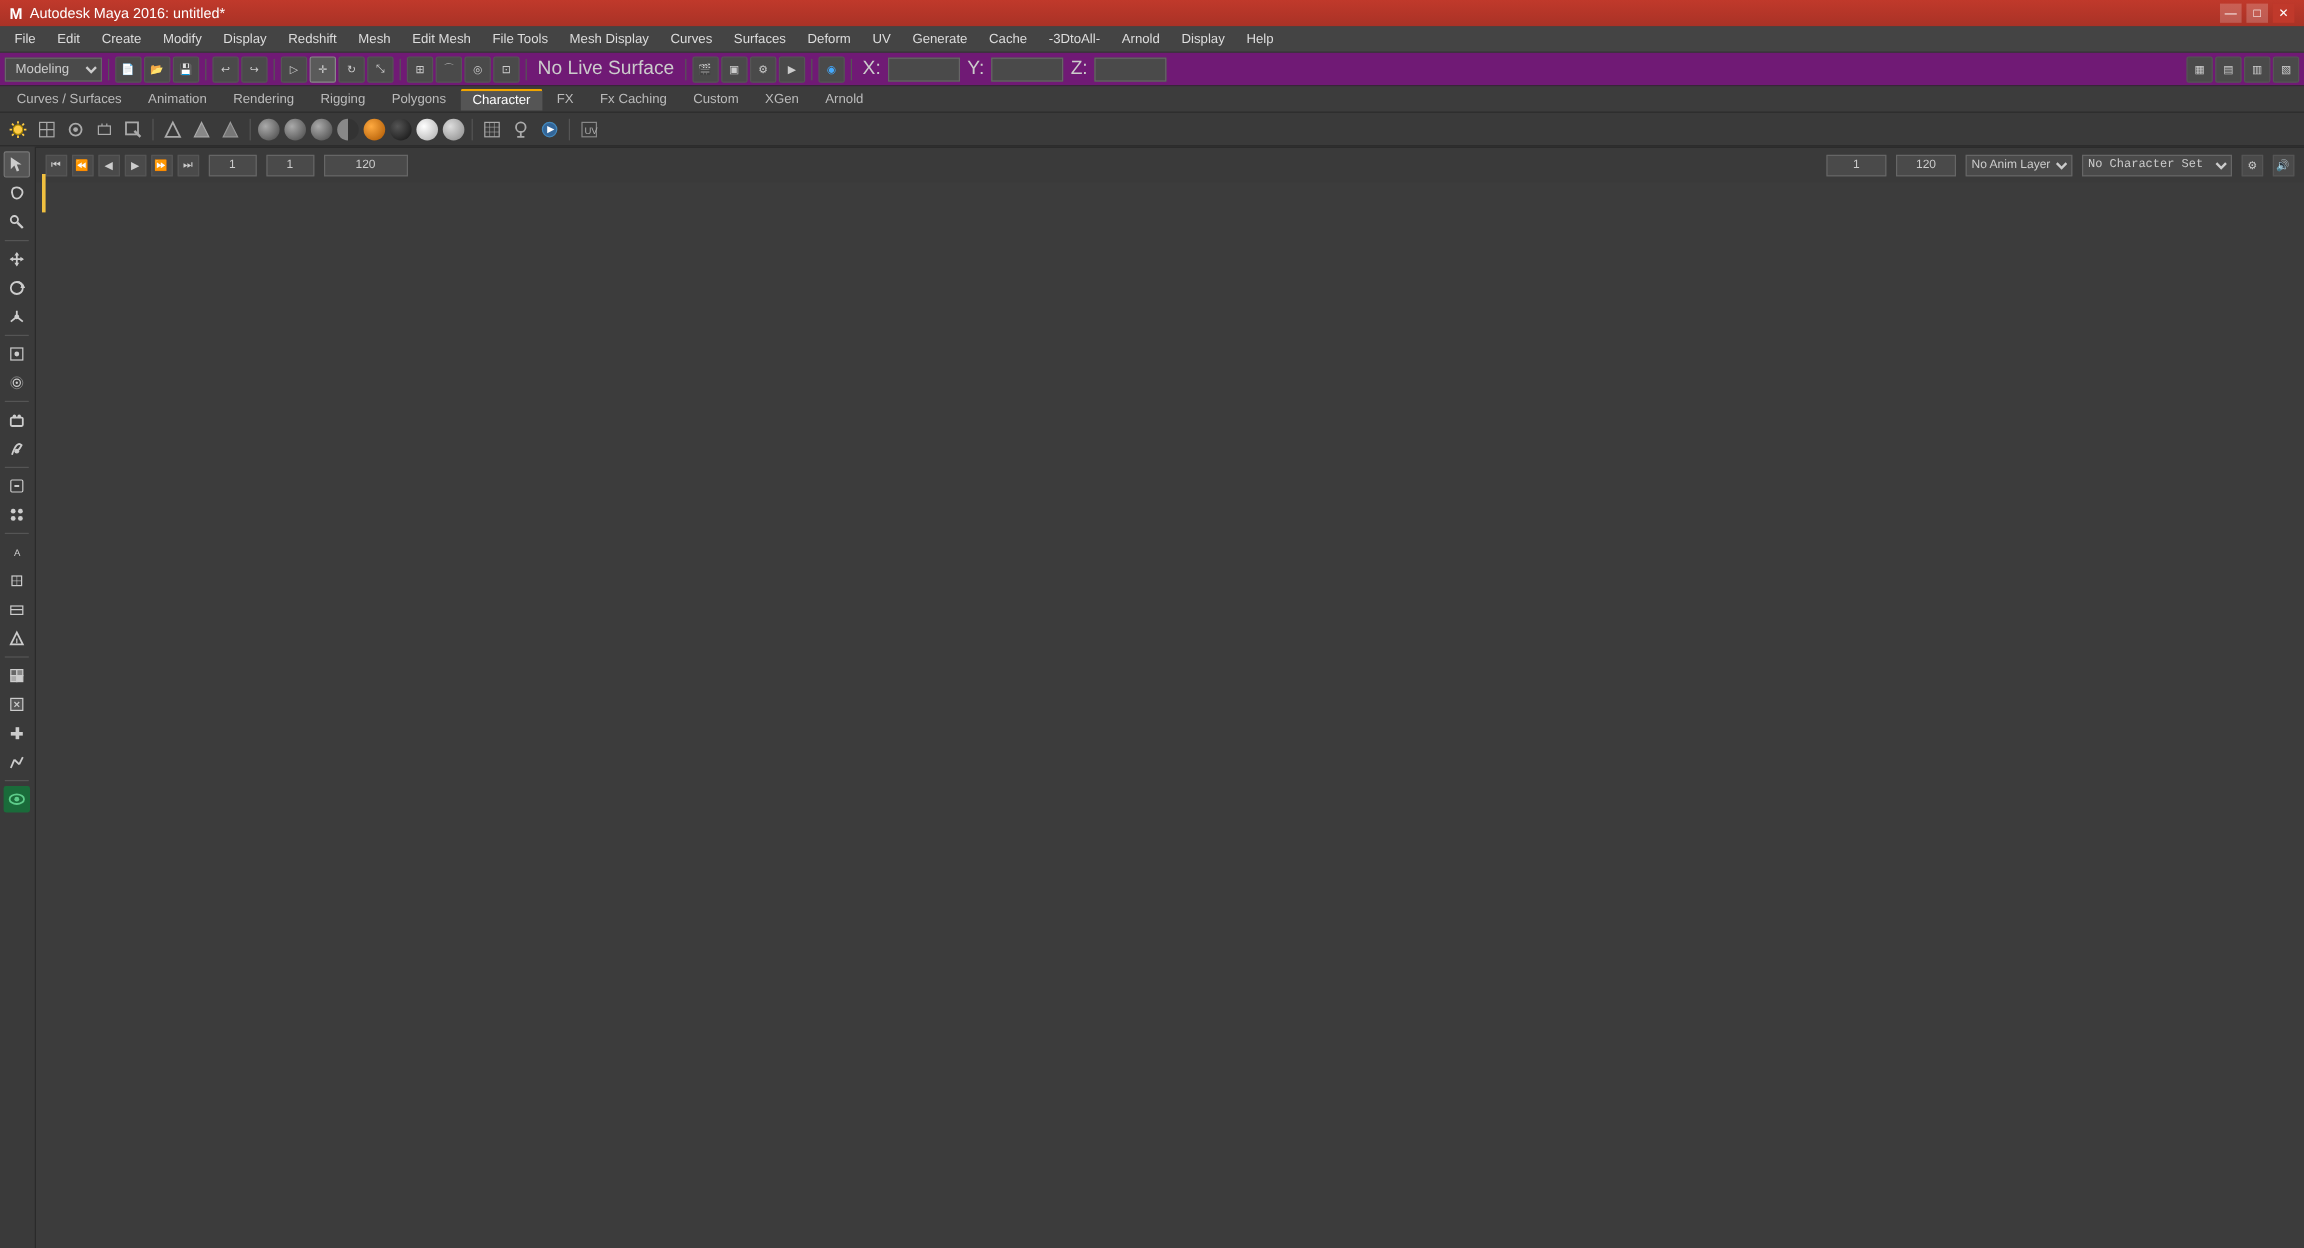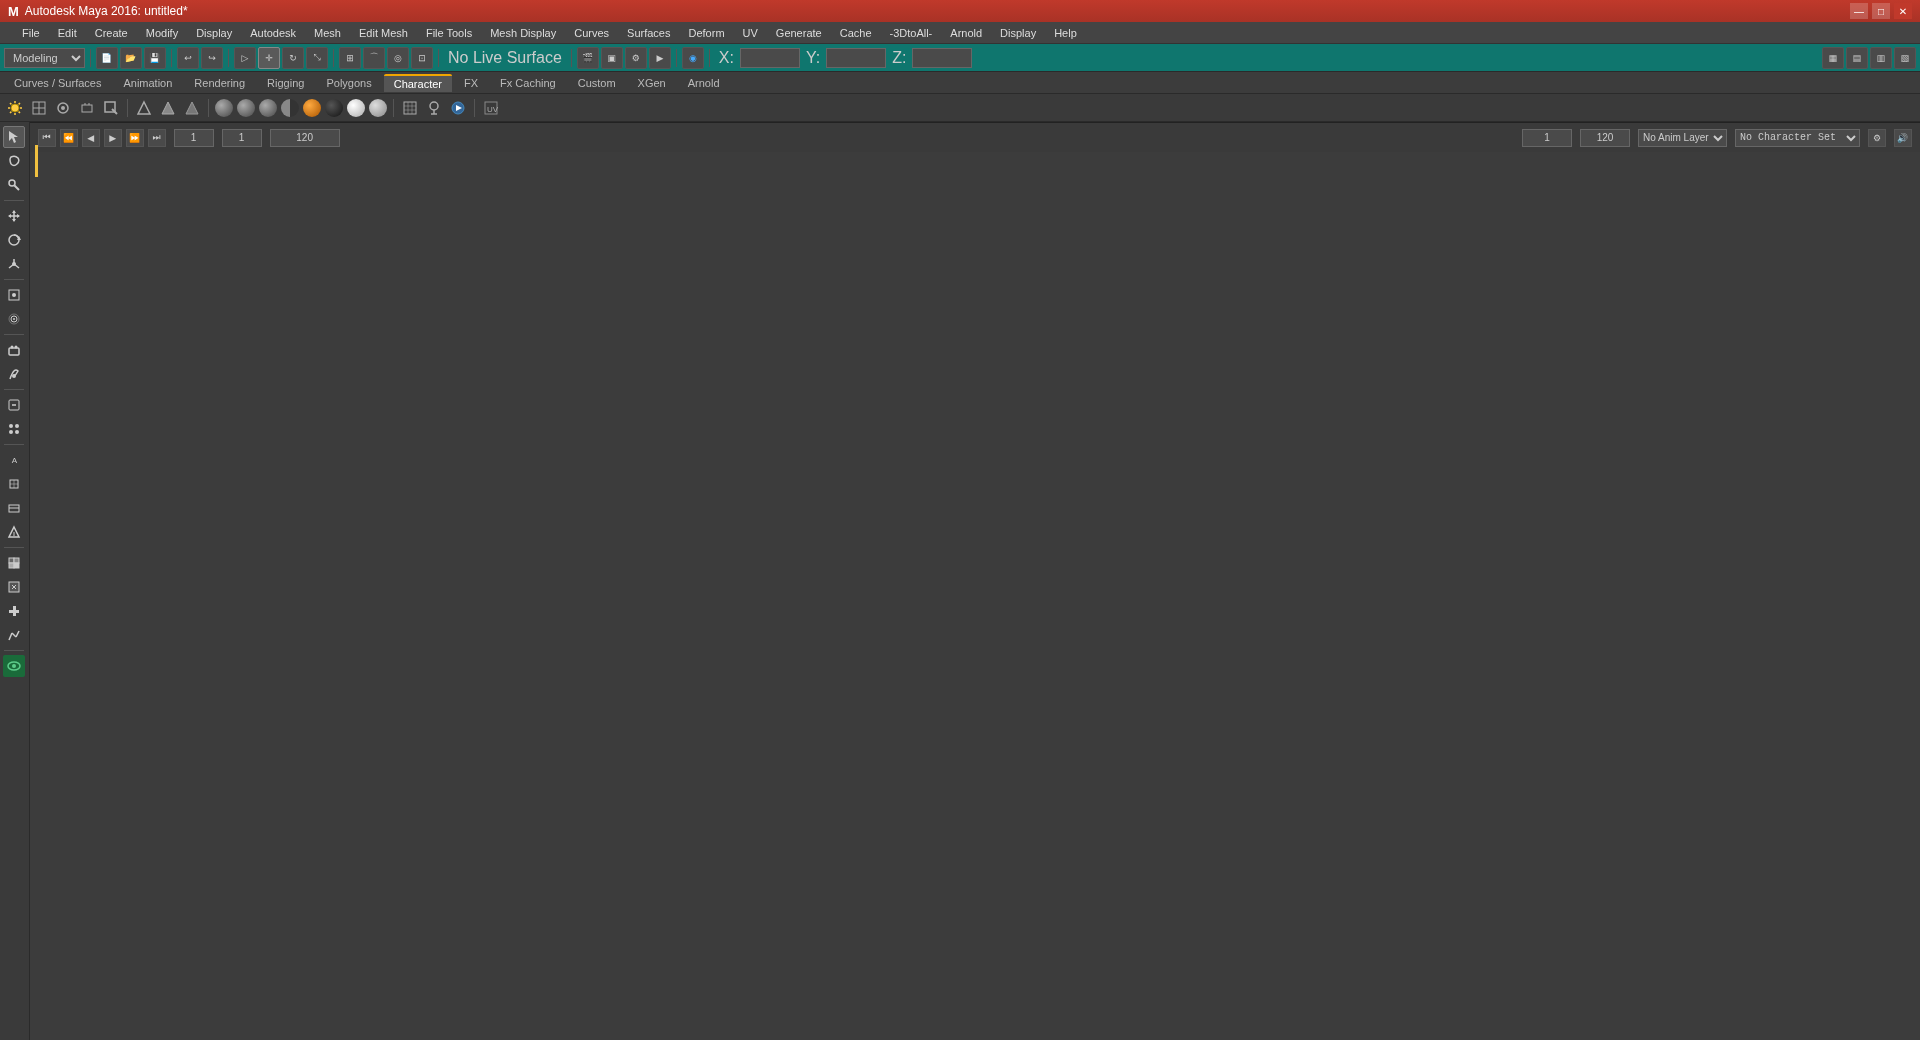--- a/index.html
+++ b/index.html
@@ -38,37 +38,37 @@
       display: flex; align-items: center; justify-content: center;
     }
 
     
     #menu-bar {
       width: 100%;
       height: 22px;
       background: #444;
       display: flex;
       align-items: center;
-      padding: 0 14px;
+      padding: 0 4px;
       gap: 2px;
       border-bottom: 1px solid #333;
     }
     .menu-item {
       padding: 2px 8px;
       cursor: pointer;
       color: #ddd;
       font-size: 11px;
       border-radius: 2px;
     }
 
     
     #toolbar1 {
       width: 100%;
       height: 28px;
-      background: #0f766e;
+      background: #701a75;
       display: flex;
       align-items: center;
       padding: 0 4px;
       gap: 2px;
       border-bottom: 1px solid #2a2a2a;
     }
     .toolbar-btn {
       width: 22px; height: 22px;
       background: #4a4a4a;
       border: 1px solid #555;
@@ -353,21 +353,21 @@
     <button class="title-btn" style="background:#c0392b;">✕</button>
   </div>
 </div>
 
 <div id="menu-bar">
     <span class="menu-item">File</span>
     <span class="menu-item">Edit</span>
     <span class="menu-item">Create</span>
     <span class="menu-item">Modify</span>
     <span class="menu-item">Display</span>
-    <span class="menu-item">Autodesk</span>
+    <span class="menu-item">Redshift</span>
     <span class="menu-item">Mesh</span>
     <span class="menu-item">Edit Mesh</span>
     <span class="menu-item">File Tools</span>
     <span class="menu-item">Mesh Display</span>
     <span class="menu-item">Curves</span>
     <span class="menu-item">Surfaces</span>
     <span class="menu-item">Deform</span>
     <span class="menu-item">UV</span>
     <span class="menu-item">Generate</span>
     <span class="menu-item">Cache</span>

